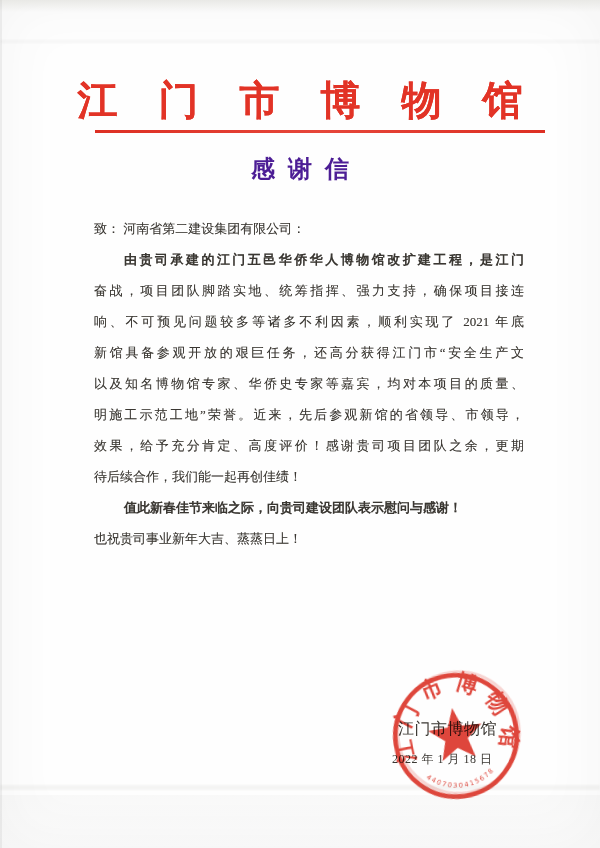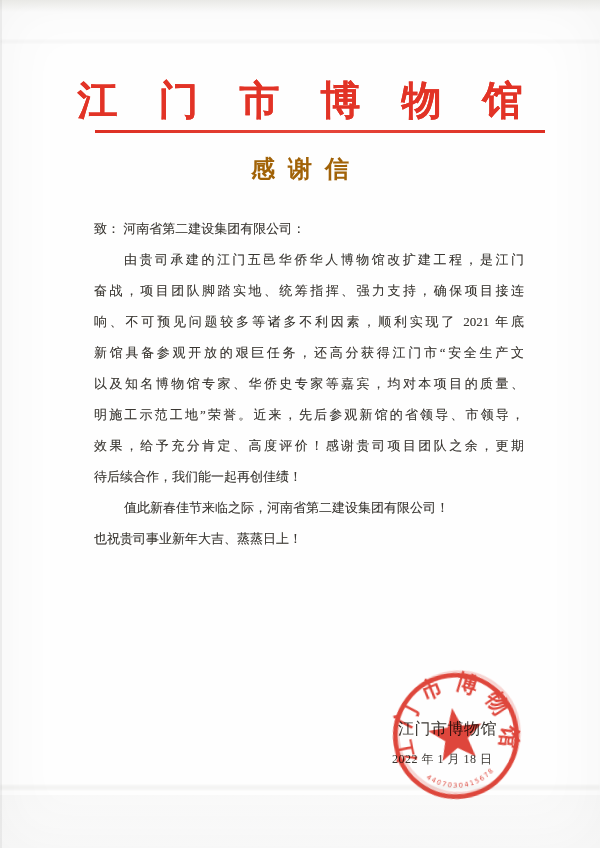--- a/index.html
+++ b/index.html
@@ -35,33 +35,33 @@
     white-space:nowrap;
   }
   .header-rule{
     position:absolute;top:130px;left:95px;width:450px;height:3px;
     background:linear-gradient(90deg,#dd2f23,#e6463a,#dd2f23);
   }
 
   .letter-title{
     position:absolute;top:155px;left:0;width:100%;
     text-align:center;
-    font-size:24px;line-height:28px;font-weight:bold;color:#a16207;
+    font-size:24px;line-height:28px;font-weight:bold;color:#4c1d95;
     letter-spacing:13px;padding-left:13px;box-sizing:border-box;
   }
 
   
   .body-block{
     position:absolute;top:213px;left:94px;width:430px;
     font-size:13px;line-height:31px;color:#3a3732;
     text-shadow:0 0 .5px rgba(58,55,50,.35);
   }
   .body-block .line{white-space:nowrap;}
   .body-block .line.fill{white-space:normal;text-align:justify;text-align-last:justify;}
-  .body-block .line.indent{text-indent:30px;}
+  .body-block .line.indent{text-indent:30px;font-weight:bold;}
 
   
   .sign-org{
     position:absolute;top:719px;left:398px;
     font-size:16px;color:#3a3732;letter-spacing:.5px;white-space:nowrap;
   }
   .sign-date{
     position:absolute;top:751px;left:392px;
     font-size:12px;color:#3a3732;letter-spacing:.5px;white-space:nowrap;
   }
@@ -99,21 +99,21 @@
 
   <div class="line">致： 河南省第二建设集团有限公司：</div>
       <div class="line indent fill">由贵司承建的江门五邑华侨华人博物馆改扩建工程，是江门</div>
       <div class="line fill">奋战，项目团队脚踏实地、统筹指挥、强力支持，确保项目接连</div>
       <div class="line fill">响、不可预见问题较多等诸多不利因素，顺利实现了 2021 年底</div>
       <div class="line fill">新馆具备参观开放的艰巨任务，还高分获得江门市“安全生产文</div>
       <div class="line fill">以及知名博物馆专家、华侨史专家等嘉宾，均对本项目的质量、</div>
       <div class="line fill">明施工示范工地”荣誉。近来，先后参观新馆的省领导、市领导，</div>
       <div class="line fill">效果，给予充分肯定、高度评价！感谢贵司项目团队之余，更期</div>
       <div class="line">待后续合作，我们能一起再创佳绩！</div>
-      <div class="line indent">值此新春佳节来临之际，河南省第二建设集团有限公司！</div>
+      <div class="line indent">值此新春佳节来临之际，向贵司建设团队表示慰问与感谢！</div>
       <div class="line">也祝贵司事业新年大吉、蒸蒸日上！</div>
     </div>
 
   <div class="sign-org">江门市博物馆</div>
   <div class="sign-date">2022 年 1 月 18 日</div>
 
   <svg class="seal" viewBox="0 0 170 170">
     <circle class="ring" cx="85" cy="85" r="60"></circle>
     <circle class="ring-ghost" cx="88" cy="82" r="60"></circle>
     <polygon class="star" points="85,57 91.9,75.5 111.6,76.3 96.2,88.6 101.5,107.7 85,96.8 68.5,107.7 73.8,88.6 58.4,76.3 78.1,75.5"></polygon>

